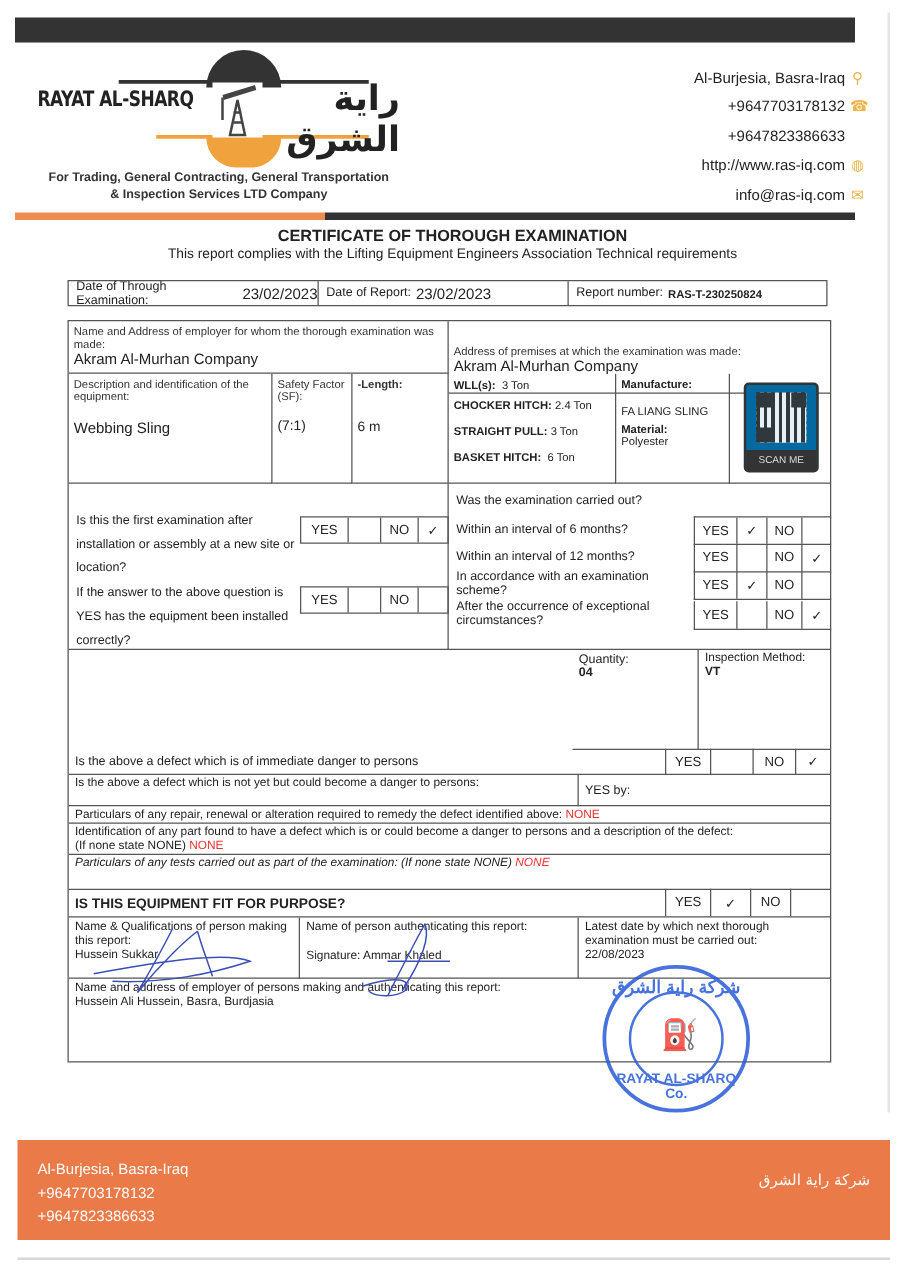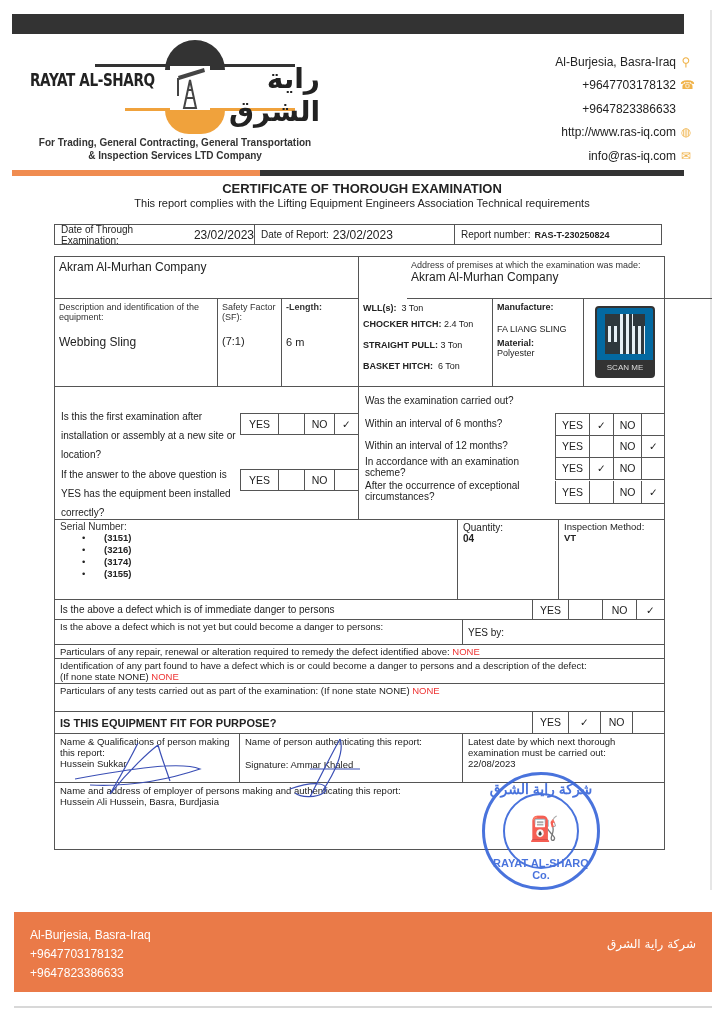--- a/index.html
+++ b/index.html
@@ -140,23 +140,24 @@
     </div>
   <div style="flex:1">
       <span>Report number:</span>
       <span class="rn">RAS-T-230250824</span>
     </div>
 </div>
 
 <div class="main">
 
   <div class="cell" style="left:0;top:0;width:304px;height:42px;border-right-width:1px;border-bottom-width:1px;padding:3px 4px;">
+    <div class="lbl">Name and Address of employer for whom the thorough examination was made:</div>
     <div class="val">Akram Al-Murhan Company</div>
   </div>
-  <div class="cell" style="left:304px;top:0;width:305px;height:42px;border-bottom-width:1px;padding:3px 4px;margin-left:48px;">
+  <div class="cell" style="left:304px;top:16px;width:305px;height:42px;border-bottom-width:1px;padding:3px 4px;">
     <div class="lbl">Address of premises at which the examination was made:</div>
     <div class="val">Akram Al-Murhan Company</div>
   </div>
 
   <div class="cell" style="left:0;top:42px;width:163px;height:88px;border-right-width:1px;border-bottom-width:1px;padding:3px 4px;">
     <div class="lbl">Description and identification of the equipment:</div>
     <div class="val" style="margin-top:13px">Webbing Sling</div>
   </div>
   <div class="cell" style="left:163px;top:42px;width:64px;height:88px;border-right-width:1px;border-bottom-width:1px;padding:3px 4px;">
     <div class="lbl">Safety Factor (SF):</div>
@@ -228,29 +229,20 @@
         <div class="q" style="left: 6px; top: 93px; width: 190px; line-height: 11px;">After the occurrence of exceptional circumstances?</div>
         <div class="yn" style="left: 196px; top: 94px; width: 110px; height: 23px; border-right: none; border-top: none;">
           <span style="width: 34px;">YES</span>
           <span style="width: 24px;"></span>
           <span style="width: 28px;">NO</span>
           <span style="flex: 1 1 0%;">✓</span>
         </div>
       </div>
   </div>
 
-  <div class="cell" style="left:0;top:263px;width:403px;height:80px;border-right-width:1px;border-bottom-width:1px;padding:2px 5px;">
-    <div class="lbl" style="font-size:10px">Serial Number:</div>
-    <ul id="serial-list" style="list-style:none;padding-left:22px;font-size:9.5px;font-weight:bold;line-height:12px;">
-        <li><span style="display: inline-block; width: 22px; font-weight: normal;">•</span><span>(3151)</span></li>
-        <li><span style="display: inline-block; width: 22px; font-weight: normal;">•</span><span>(3216)</span></li>
-        <li><span style="display: inline-block; width: 22px; font-weight: normal;">•</span><span>(3174)</span></li>
-        <li><span style="display: inline-block; width: 22px; font-weight: normal;">•</span><span>(3155)</span></li>
-      </ul>
-  </div>
   <div class="cell" style="left:403px;top:263px;width:101px;height:80px;border-right-width:1px;border-bottom-width:1px;padding:2px 5px;font-size:10px;">
     <div>Quantity:</div>
     <div class="b">04</div>
   </div>
   <div class="cell" style="left:504px;top:263px;width:105px;height:80px;border-bottom-width:1px;padding:1px 5px;font-size:9.5px;">
     <div>Inspection Method:</div>
     <div class="b">VT</div>
   </div>
 
   <div class="cell" style="left:0;top:343px;width:609px;height:20px;border-bottom-width:1px;">
@@ -272,21 +264,21 @@
 
   <div class="cell" style="left:0;top:388px;width:609px;height:14px;border-bottom-width:1px;padding:1px 5px;font-size:9.5px;line-height:12px;">
     <span>Particulars of any repair, renewal or alteration required to remedy the defect identified above:</span> <span class="red">NONE</span>
   </div>
 
   <div class="cell" style="left:0;top:402px;width:609px;height:25px;border-bottom-width:1px;padding:1px 5px;font-size:9.5px;line-height:11px;">
     <div>Identification of any part found to have a defect which is or could become a danger to persons and a description of the defect:</div>
     <div><span>(If none state NONE)</span> <span class="red">NONE</span></div>
   </div>
 
-  <div class="cell" style="left:0;top:427px;width:609px;height:28px;border-bottom-width:1px;padding:1px 5px;font-size:9.5px;line-height:12px;">
+  <div class="cell" style="left:0;top:427px;width:609px;height:28px;border-bottom-width:1px;padding:1px 5px;font-size:9.5px;line-height:12px;font-style:italic;">
     <span>Particulars of any tests carried out as part of the examination: (If none state NONE)</span> <span class="red">NONE</span>
   </div>
 
   <div class="cell" style="left:0;top:455px;width:609px;height:22px;border-bottom-width:1px;">
     <div class="q b" style="left:5px;top:5px;font-size:11px;">IS THIS EQUIPMENT FIT FOR PURPOSE?</div>
     <div class="yn" style="left:477px;top:-1px;width:132px;height:22px;border-top:none;border-bottom:none;border-right:none;">
       <span style="width:36px">YES</span>
       <span style="width:32px">✓</span>
       <span style="width:32px">NO</span>
       <span style="flex:1"></span>

